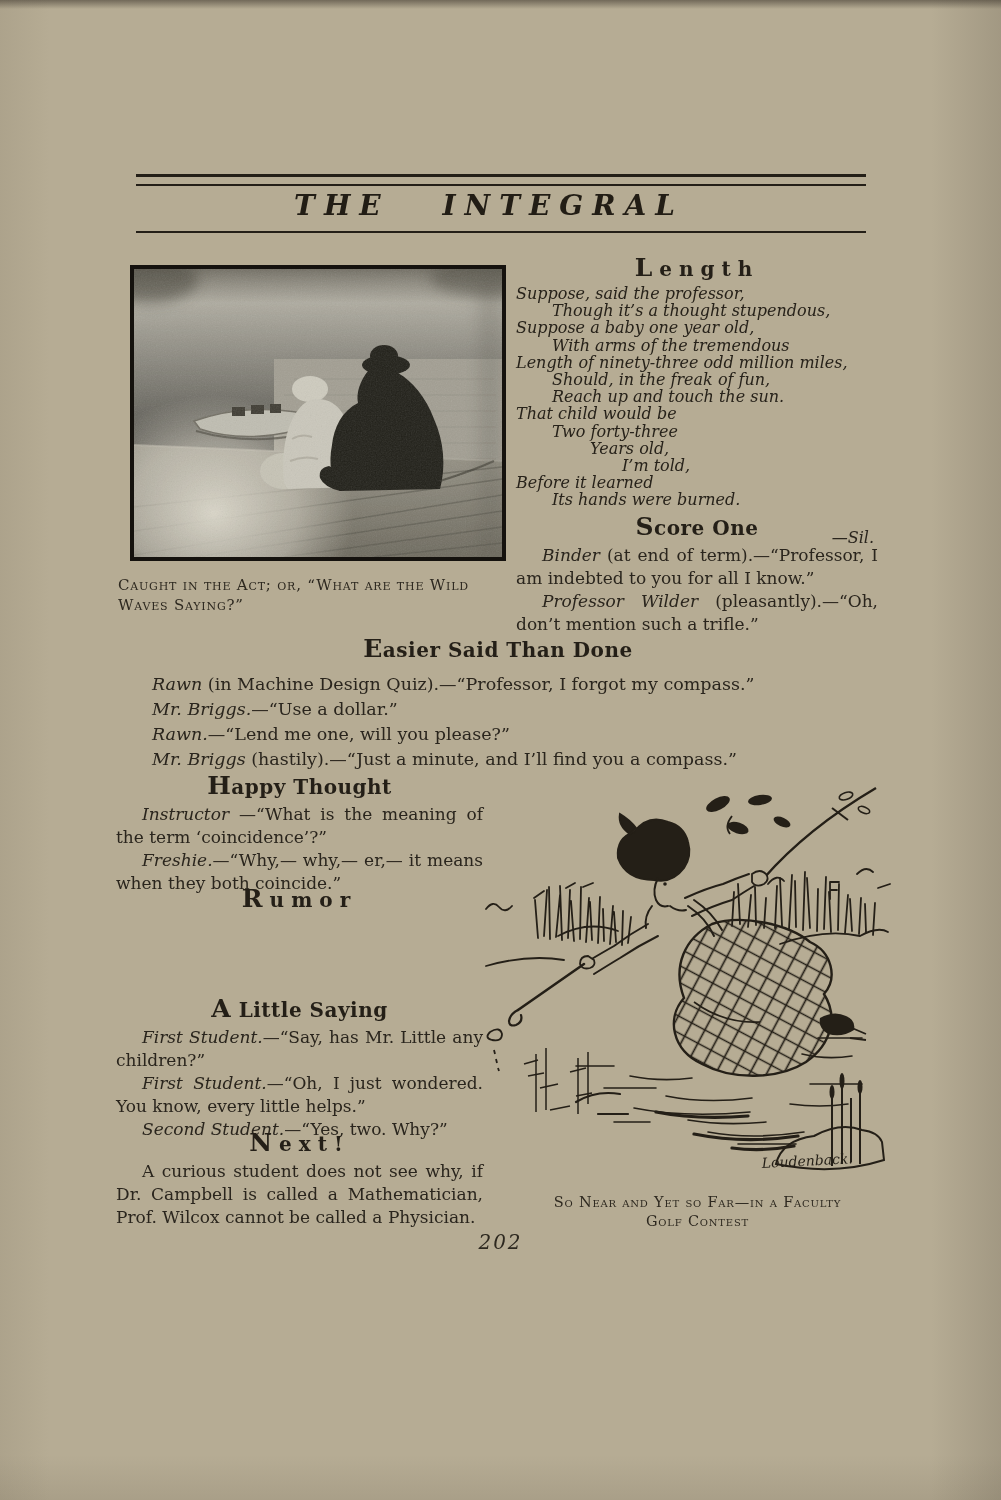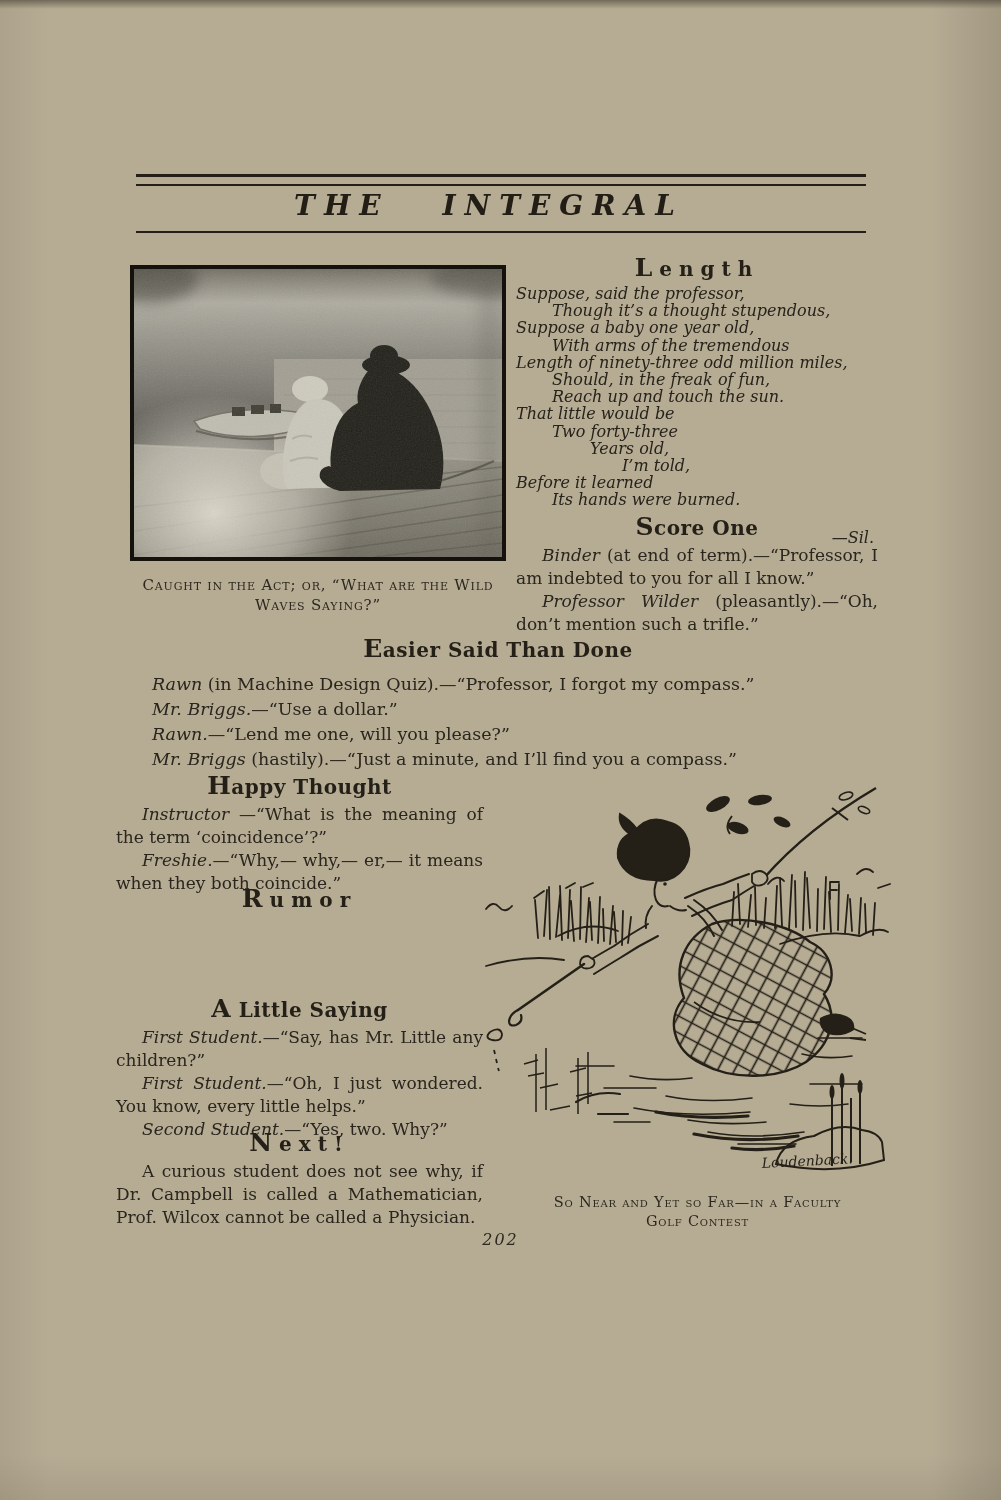--- a/index.html
+++ b/index.html
@@ -15,21 +15,21 @@
   .rule-double { position:absolute; left:136px; width:730px; top:174px; height:7px;
     border-top:3px solid #241f17; border-bottom:2px solid #241f17; }
   .masthead-title { position:absolute; left:124px; width:730px; top:189px; text-align:center;
     font-size:28px; font-style:italic; font-weight:600; letter-spacing:9px; word-spacing:34px; color:#221d15; }
   .rule-single { position:absolute; left:136px; width:730px; top:231px; border-top:2px solid #241f17; }
 
   
   .photo-frame { position:absolute; left:130px; top:265px; width:376px; height:296px;
     border:4px solid #15120e; box-sizing:border-box; background:#a09c90; }
   .photo-frame svg { display:block; width:100%; height:100%; }
-  .photo-caption { position:absolute; left:118px; top:575px; width:400px; text-align:center;
+  .photo-caption { position:absolute; left:118px; top:575px; width:400px; 
     font-variant:small-caps; font-size:15px; line-height:20px; letter-spacing:0.8px; color:#2d281f; }
 
   
   .sec-h { text-align:center; font-size:20px; line-height:24px; font-weight:700; margin:0 0 4px;
     letter-spacing:0.5px; color:#241f17; }
   .sec-h::first-letter { font-size:25px; }
   .sec-h.spaced { letter-spacing:7px; }
 
   
   .poem { font-style:italic; font-size:16px; line-height:17.2px; color:#27221a; }
@@ -51,21 +51,21 @@
   .sec-rumor  { position:absolute; left:116px; top:887px;  width:367px; }
   .sec-rumor .poem { line-height:21px; }
   .sec-little { position:absolute; left:116px; top:997px;  width:367px; }
   .sec-next   { position:absolute; left:116px; top:1131px; width:367px; }
 
   .cartoon { position:absolute; left:480px; top:766px; width:415px; height:424px; }
   .cartoon-caption { position:absolute; left:505px; top:1193px; width:385px; text-align:center;
     font-variant:small-caps; font-size:14.5px; line-height:19px; letter-spacing:0.8px; color:#2d281f; }
 
   .page-number { position:absolute; left:0; width:1001px; top:1230px; text-align:center;
-    font-style:italic; font-size:16px; letter-spacing:2px; color:#2d281f; }
+    font-style:italic; font-size:20px; letter-spacing:2px; color:#2d281f; }
 </style>
 </head>
 <body>
 
 <div class="page">
 
   <div class="rule-double"></div>
   <div class="masthead-title">THE INTEGRAL</div>
   <div class="rule-single"></div>
 
@@ -146,21 +146,21 @@
   <div class="col-imagine">
     <div class="sec-h spaced">Length</div>
     <div class="poem">
       <div class="pline i0">Suppose, said the professor,</div>
       <div class="pline i1">Though it’s a thought stupendous,</div>
       <div class="pline i0">Suppose a baby one year old,</div>
       <div class="pline i1">With arms of the tremendous</div>
       <div class="pline i0">Length of ninety-three odd million miles,</div>
       <div class="pline i1">Should, in the freak of fun,</div>
       <div class="pline i1">Reach up and touch the sun.</div>
-      <div class="pline i0">That little would be</div>
+      <div class="pline i0">That child would be</div>
       <div class="pline i1">Two forty-three</div>
       <div class="pline i2">Years old,</div>
       <div class="pline i3">I’m told,</div>
       <div class="pline i0">Before it learned</div>
       <div class="pline i1">Its hands were burned.</div>
     </div>
     <div class="byline">—Sil.</div>
   </div>
 
   <div class="col-score">

